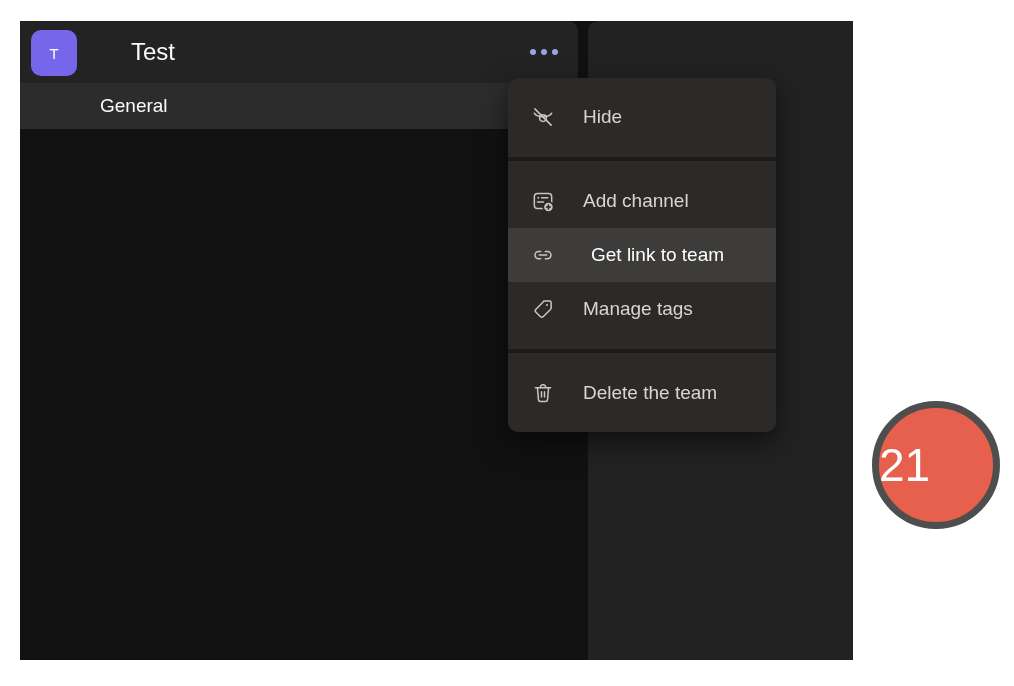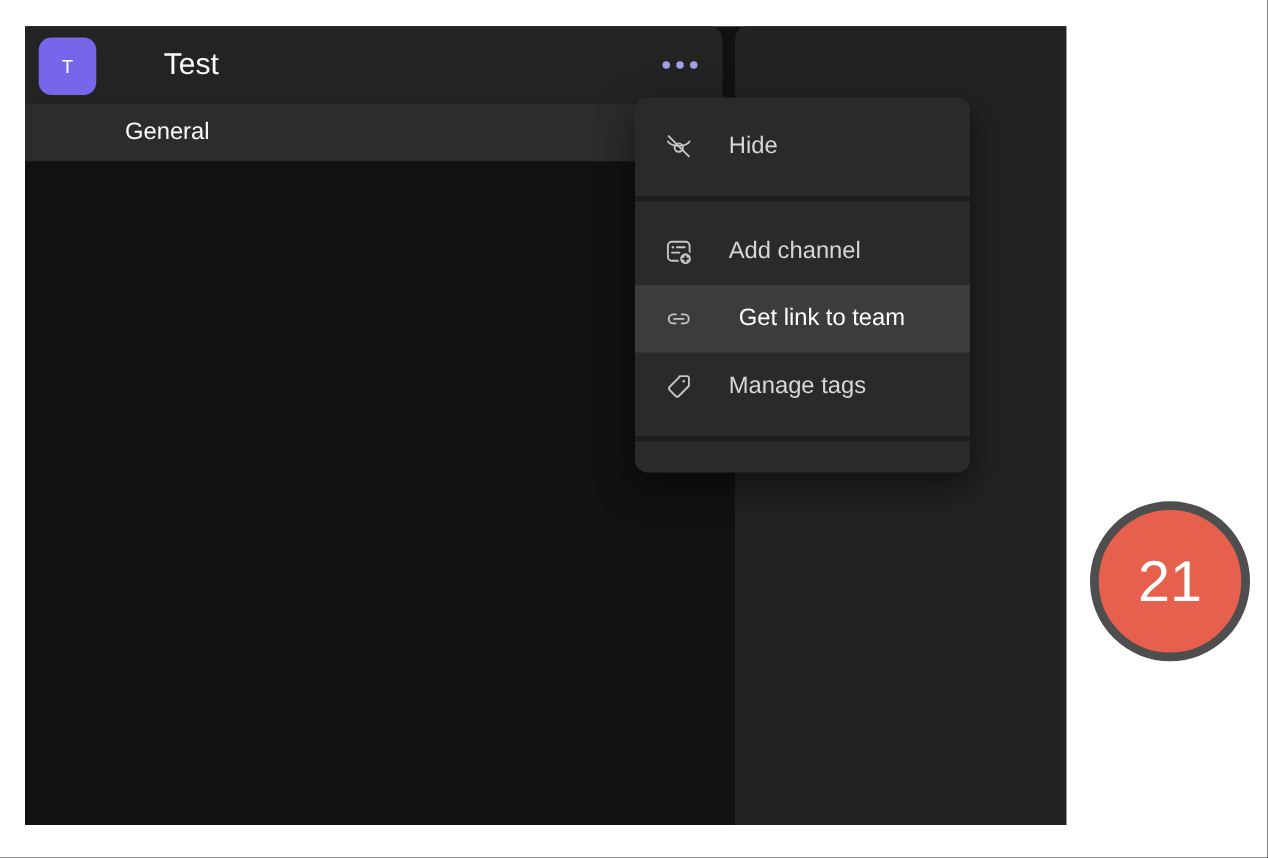--- a/index.html
+++ b/index.html
@@ -68,21 +68,21 @@
   .mi-icon svg{width:26px;height:26px;display:block;}
   .mi-icon svg *{vector-effect:non-scaling-stroke;}
   .mi-label{white-space:nowrap;}
   
   .som-badge{
     position:absolute;left:872px;top:401px;width:114px;height:114px;
     border-radius:50%;
     background:var(--badge-fill,#e6604d);
     border:7px solid var(--badge-ring,#4e4e4e);
     color:#ffffff;font-size:46px;
-    display:flex;align-items:center;justify-content:center;
+    display:flex;align-items:center;justify-content:flex-start;
     z-index:6;
   }
 </style>
 </head>
 <body>
 
 <div class="app">
 
   <div class="sidebar">
     <div class="team-row">
@@ -156,18 +156,30 @@
       <svg viewBox="0 0 24 24" fill="none" stroke="#c8c6c4" stroke-width="1.5" stroke-linecap="round" stroke-linejoin="round">
         <path d="M13 4.5 h5 a1.5 1.5 0 0 1 1.5 1.5 v5 a2 2 0 0 1-.6 1.4 l-6.6 6.6 a2 2 0 0 1-2.8 0 l-4-4 a2 2 0 0 1 0-2.8 l6.6-6.6 A2 2 0 0 1 13 4.5 z"></path>
         <circle cx="15.7" cy="8.3" r="0.9" fill="#c8c6c4" stroke="none"></circle>
       </svg>
     </span>
     <span class="mi-label">Manage tags</span>
   </div>
 
   <div class="menu-divider"></div>
 
+  <div class="menu-item">
+    <span class="mi-icon">
+      <svg viewBox="0 0 24 24" fill="none" stroke="#c8c6c4" stroke-width="1.5" stroke-linecap="round">
+        <line x1="5" y1="7.2" x2="19" y2="7.2"></line>
+        <path d="M9.5 7 c0-1.5 1.1-2.6 2.5-2.6 s2.5 1.1 2.5 2.6"></path>
+        <path d="M6.9 7.5 l.9 10.6 a1.9 1.9 0 0 0 1.9 1.7 h4.6 a1.9 1.9 0 0 0 1.9-1.7 l.9-10.6"></path>
+        <line x1="10.6" y1="10.8" x2="10.6" y2="15.7"></line>
+        <line x1="13.4" y1="10.8" x2="13.4" y2="15.7"></line>
+      </svg>
+    </span>
+    <span class="mi-label">Delete the team</span>
+  </div>
 
 </div>
 
 <div class="som-badge">
   <span>21</span>
 </div>
 
 </body></html>

